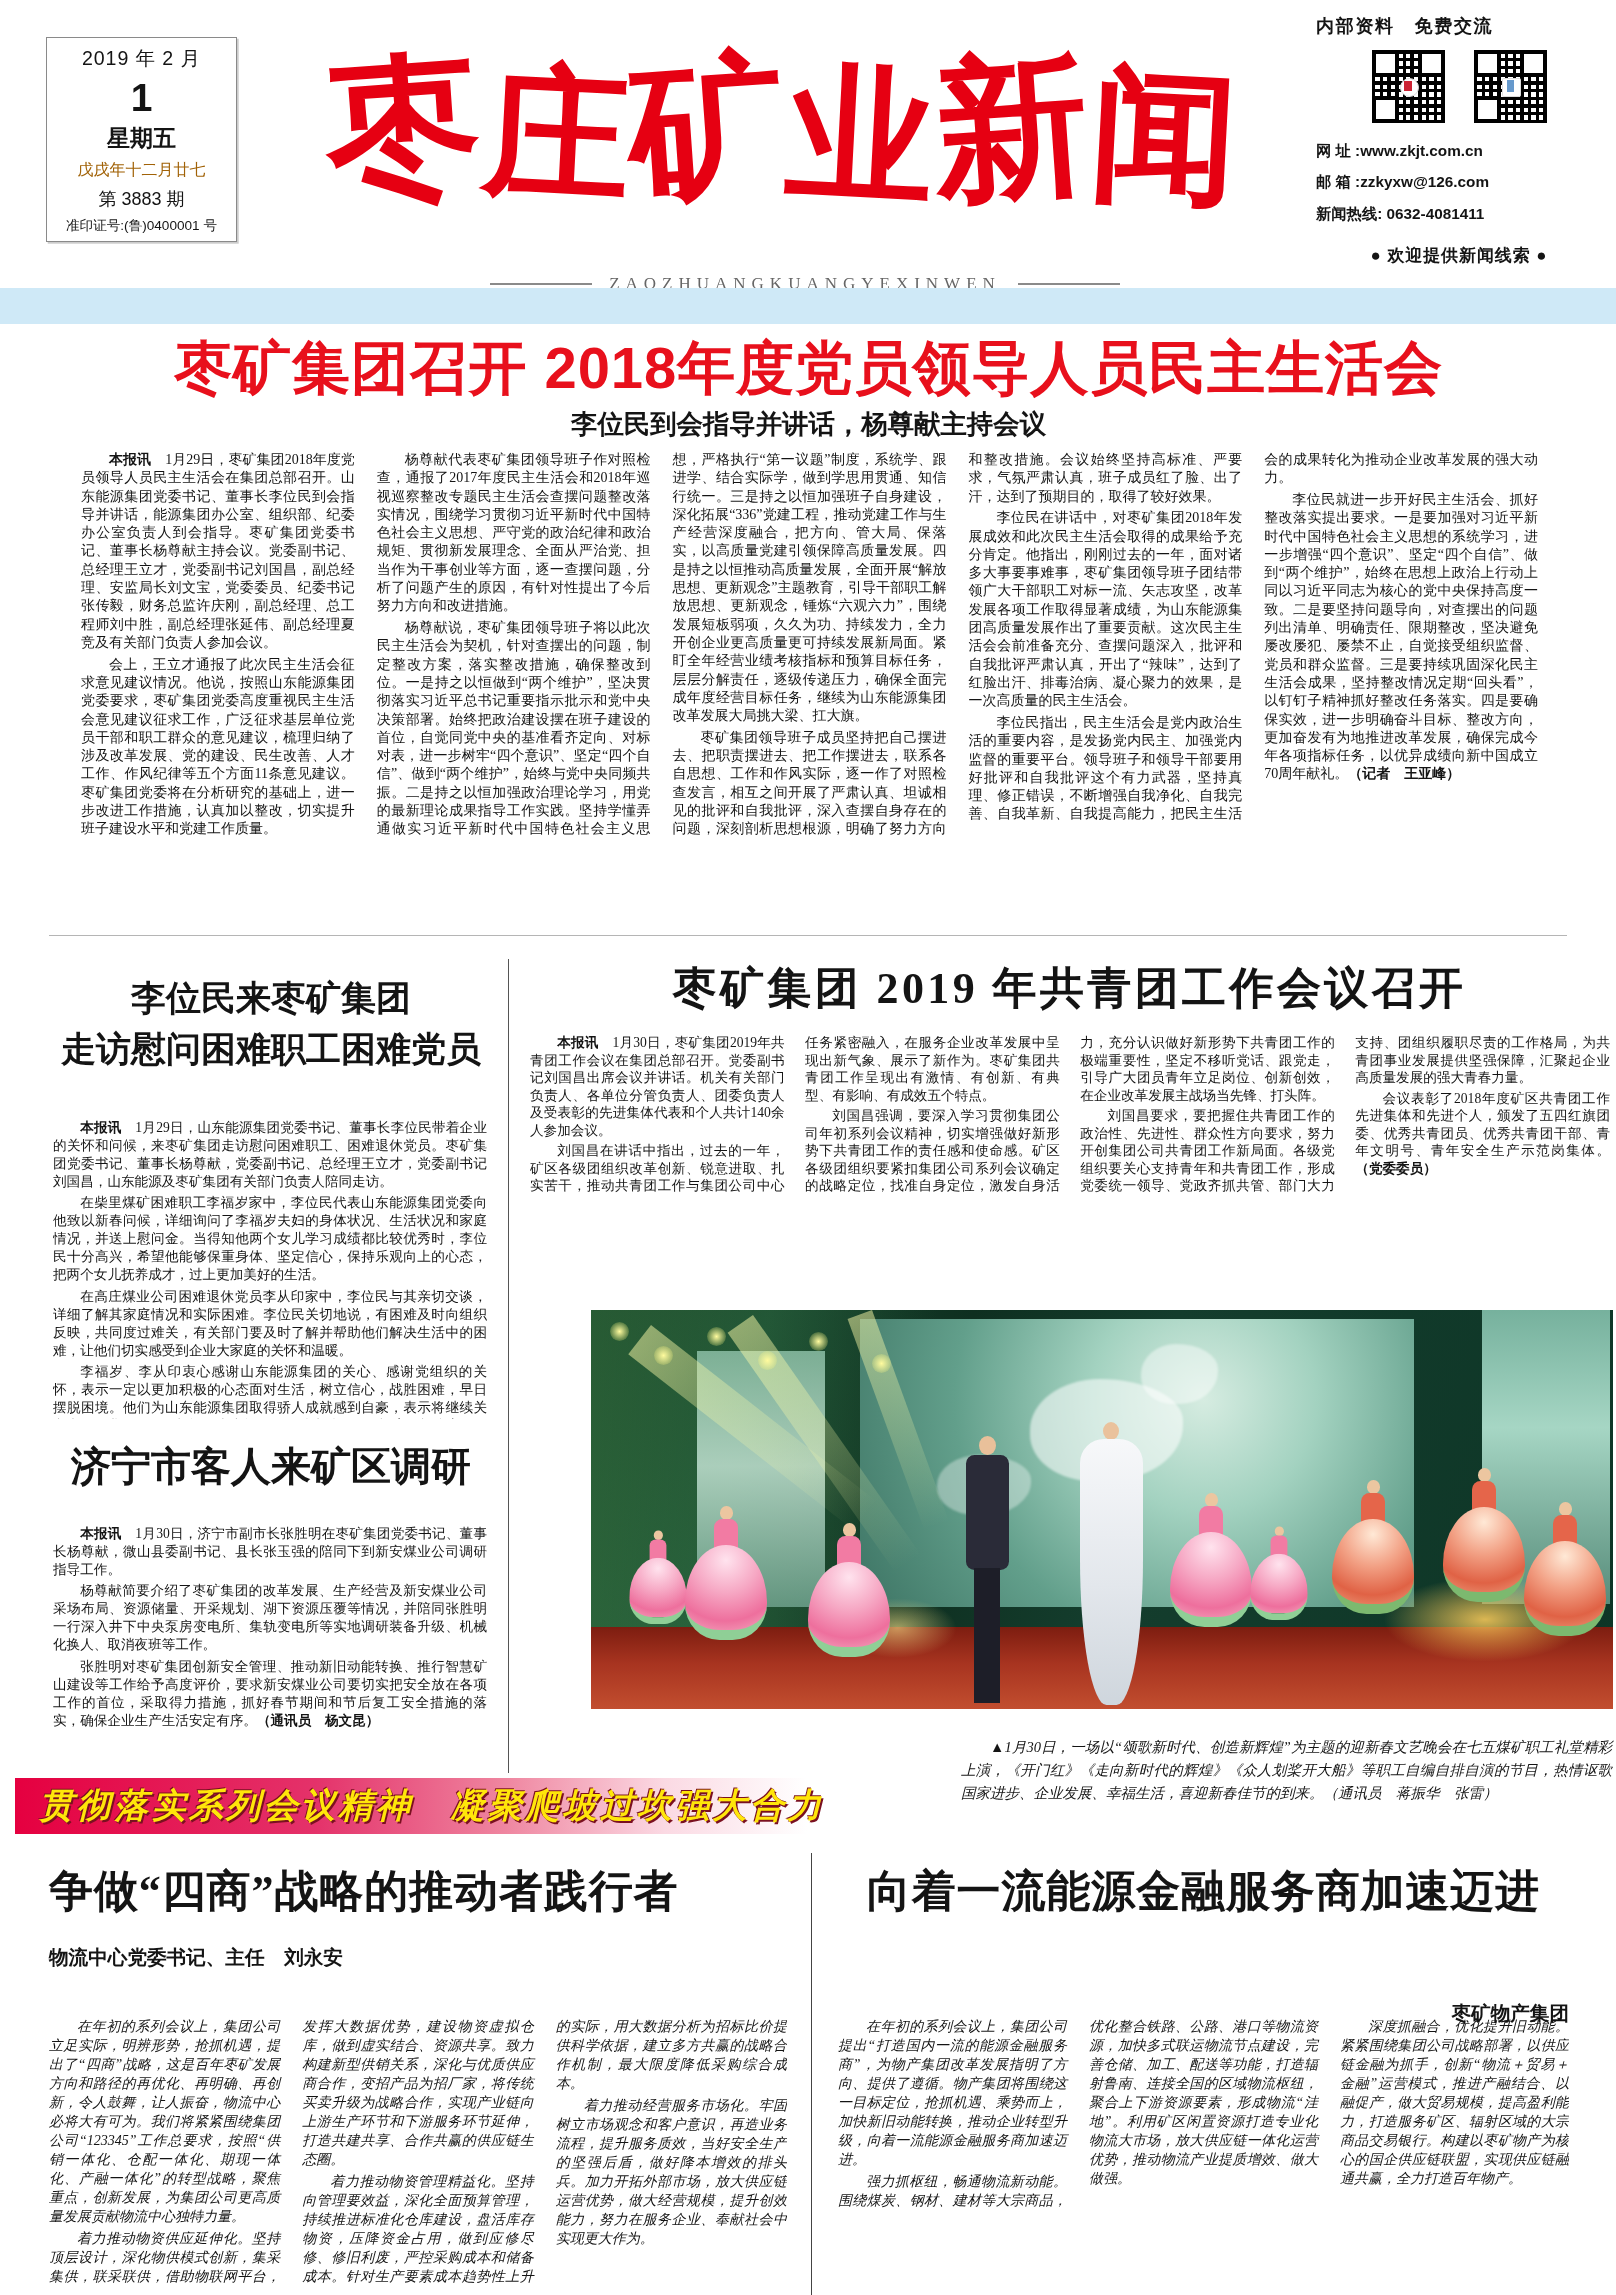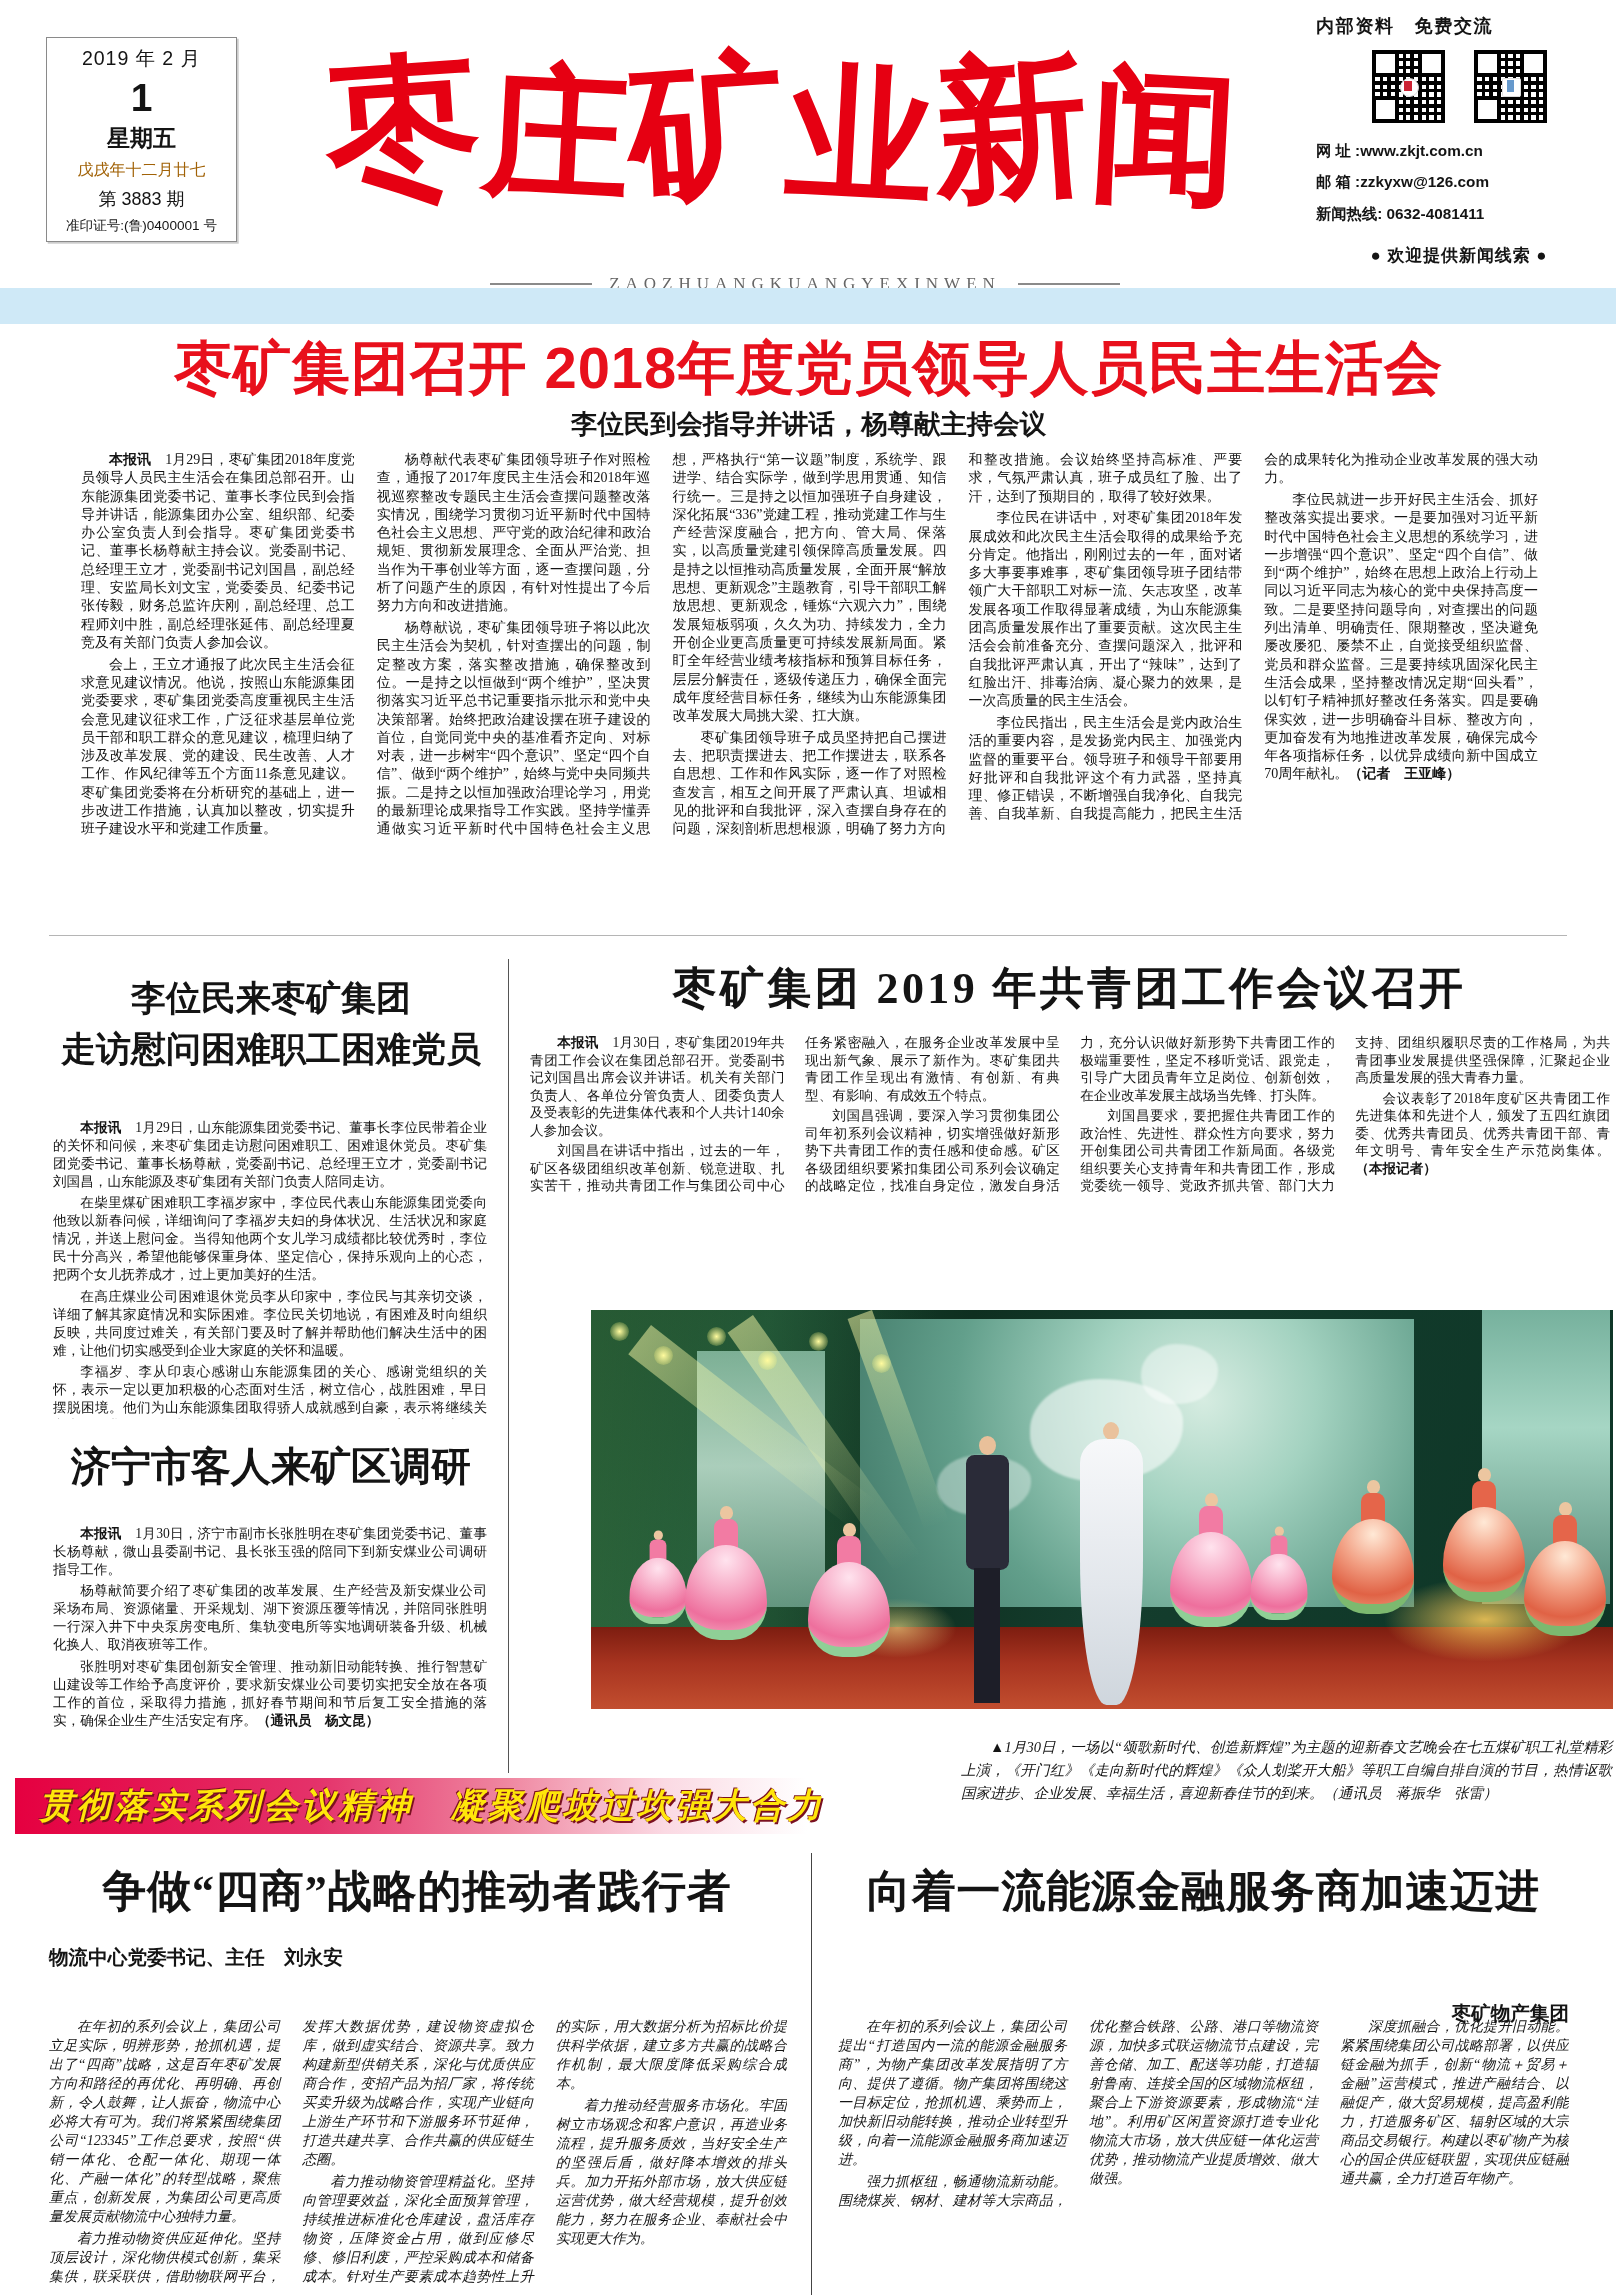--- a/index.html
+++ b/index.html
@@ -136,21 +136,21 @@
 
   .banner{left:15.3px;top:1778px;width:792px;height:56px;display:flex;align-items:center;
     padding-left:24px;box-sizing:border-box;
     background:linear-gradient(90deg,#e50040 0%,#e4326a 38%,#ef86a0 62%,#fbd9e3 82%,#fff 100%)}
   .banner-text{font-family:"Liberation Serif","DejaVu Serif",serif;font-style:italic;
     font-weight:bold;font-size:34px;color:#ffe60a;letter-spacing:3.4px;white-space:nowrap;
     text-shadow:1.7px 1.7px 0 #7a1020,-0.9px -0.9px 0 #7a1020}
 
   
   .vrule-bot{left:811px;top:1853px;width:0.9px;height:442px;background:#444}
-  .bl-headline{left:49px;top:1862px;width:736px;text-align:center;font-size:44px;font-weight:900;
+  .bl-headline{left:49px;top:1862px;width:736px;font-size:44px;font-weight:900;
     font-family:"Liberation Serif","DejaVu Serif",serif;letter-spacing:0.9px}
   .bl-byline{left:49px;top:1944px;width:736px;font-size:19.6px;font-weight:bold}
   .bl-body{left:49px;top:2017px;width:738px;height:279px;overflow:hidden;
     column-count:3;column-gap:22px;font-size:14px;line-height:19px;
     font-family:"Liberation Serif","DejaVu Serif",serif;font-style:italic}
   .br-headline{left:838px;top:1862px;width:731px;text-align:center;font-size:44px;font-weight:900;
     font-family:"Liberation Serif","DejaVu Serif",serif;letter-spacing:0.9px}
   .br-byline{left:838px;top:2000px;width:731px;text-align:right;font-size:19.6px;font-weight:bold}
   .br-body{left:838px;top:2017px;width:731px;height:279px;overflow:hidden;
     column-count:3;column-gap:22px;font-size:14px;line-height:19px;
@@ -243,21 +243,21 @@
   </div>
 
 <div class="abs vrule-mid"></div>
 
 <div class="abs youth-headline">枣矿集团 2019 年共青团工作会议召开</div>
 <div class="abs youth-body">
     <p><b>本报讯</b>　1月30日，枣矿集团2019年共青团工作会议在集团总部召开。党委副书记刘国昌出席会议并讲话。机关有关部门负责人、各单位分管负责人、团委负责人及受表彰的先进集体代表和个人共计140余人参加会议。</p>
     <p>刘国昌在讲话中指出，过去的一年，矿区各级团组织改革创新、锐意进取、扎实苦干，推动共青团工作与集团公司中心任务紧密融入，在服务企业改革发展中呈现出新气象、展示了新作为。枣矿集团共青团工作呈现出有激情、有创新、有典型、有影响、有成效五个特点。</p>
     <p>刘国昌强调，要深入学习贯彻集团公司年初系列会议精神，切实增强做好新形势下共青团工作的责任感和使命感。矿区各级团组织要紧扣集团公司系列会议确定的战略定位，找准自身定位，激发自身活力，充分认识做好新形势下共青团工作的极端重要性，坚定不移听党话、跟党走，引导广大团员青年立足岗位、创新创效，在企业改革发展主战场当先锋、打头阵。</p>
     <p>刘国昌要求，要把握住共青团工作的政治性、先进性、群众性方向要求，努力开创集团公司共青团工作新局面。各级党组织要关心支持青年和共青团工作，形成党委统一领导、党政齐抓共管、部门大力支持、团组织履职尽责的工作格局，为共青团事业发展提供坚强保障，汇聚起企业高质量发展的强大青春力量。</p>
-    <p>会议表彰了2018年度矿区共青团工作先进集体和先进个人，颁发了五四红旗团委、优秀共青团员、优秀共青团干部、青年文明号、青年安全生产示范岗集体。<b>（本报记者）</b></p>
+    <p>会议表彰了2018年度矿区共青团工作先进集体和先进个人，颁发了五四红旗团委、优秀共青团员、优秀共青团干部、青年文明号、青年安全生产示范岗集体。<b>（党委委员）</b></p>
   </div>
 
 <div class="abs photo">
   <div class="ph-wash"></div>
   <div class="ph-panel-l"></div>
   <div class="ph-screen">
     <i class="blob b1"></i>
       <i class="blob b2"></i>
       <i class="blob b3"></i>
   </div>

